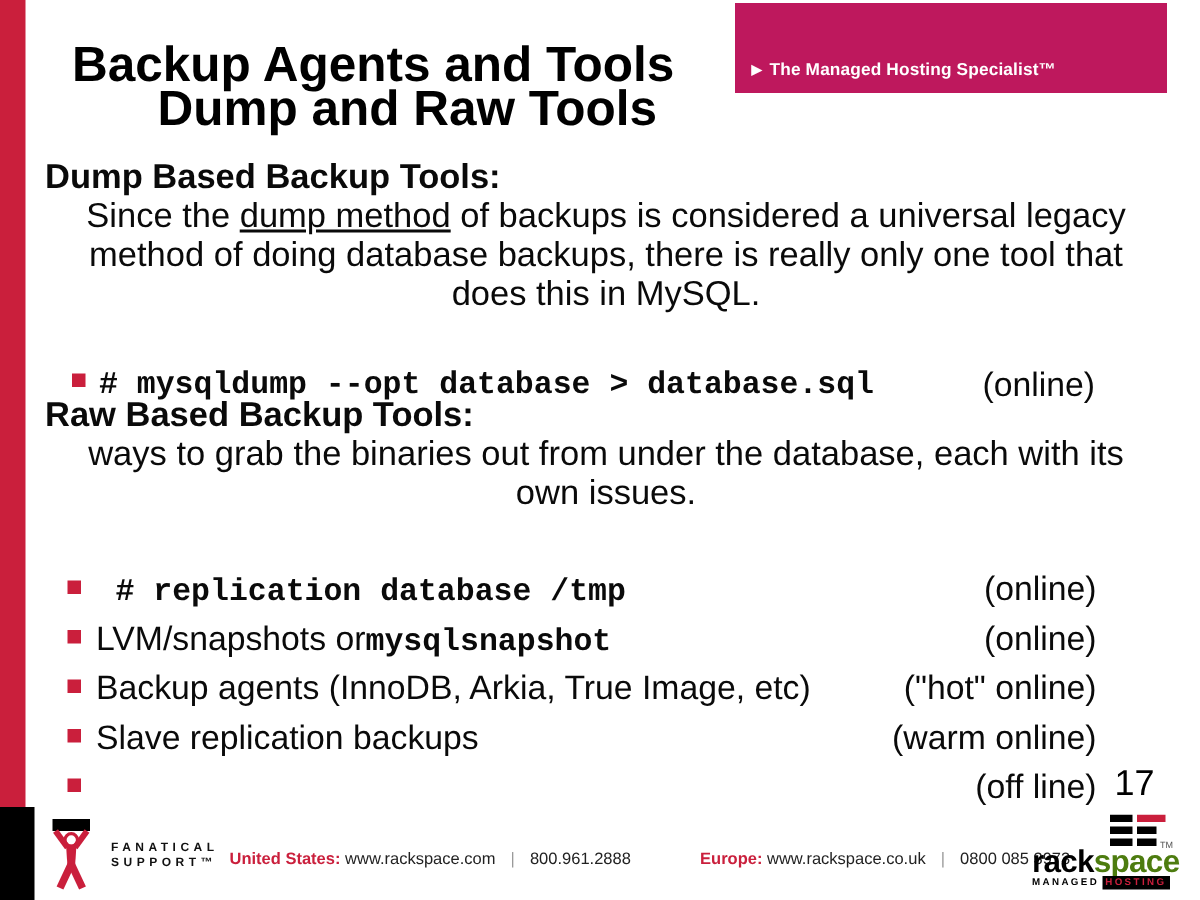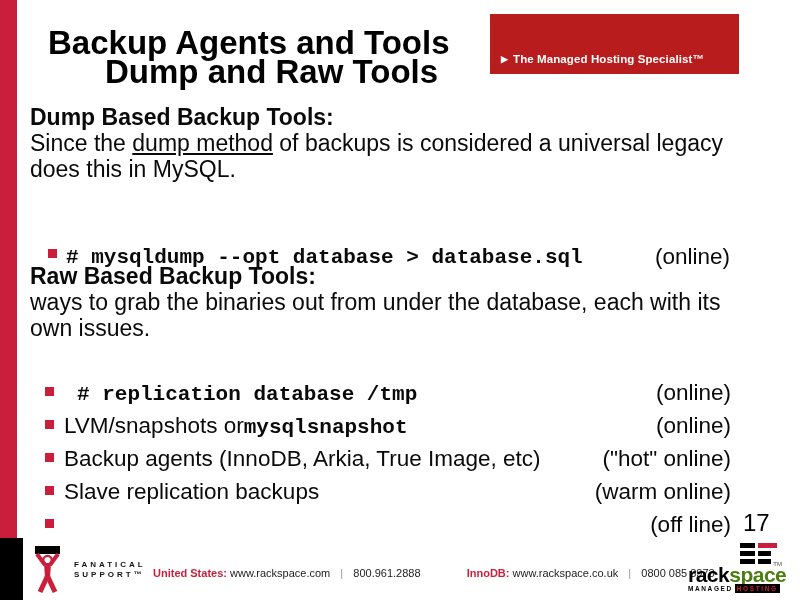--- a/index.html
+++ b/index.html
@@ -4,35 +4,35 @@
 <style>
   * { margin:0; padding:0; box-sizing:border-box; }
   html,body { width:800px; height:600px; }
   body {
     position:relative; background:#ffffff; overflow:hidden;
     font-family:"Liberation Sans", sans-serif; color:#0a0a0a;
   }
   
   .left-bar { position:absolute; left:0; top:0; width:17px; height:538px; background:#CA1F3C; }
   .corner-black { position:absolute; left:0; top:538px; width:23px; height:62px; background:#000; }
-  .banner { position:absolute; left:490px; top:14px; width:249px; height:60px; background:#b91c1c; }
+  .banner { position:absolute; left:490px; top:2px; width:288px; height:60px; background:#be185d; }
   .banner-inner {
     position:absolute; left:11px; bottom:9px; color:#fff; font-weight:bold;
     font-size:11.5px; white-space:nowrap; letter-spacing:0.1px;
   }
   .banner-arrow { font-size:9px; margin-right:5px; position:relative; top:-1px; }
   
   .title { position:absolute; left:48px; top:28px; font-size:33px; font-weight:bold; line-height:29px; color:#000; }
   .title-line2 { margin-left:57px; }
   
   .section { position:absolute; left:30px; width:748px; font-size:23px; line-height:26px; }
   .section-dump { top:104px; }
   .section-raw { top:263px; }
   .sec-heading { font-weight:bold; white-space:nowrap; }
-  .pline { white-space:nowrap; }
+  .pline { white-space:nowrap;text-align:center; }
   .u { text-decoration:underline; }
   
   .bsq { width:9px; height:9px; background:#CA1F3C; flex:none; }
   .mono { font-family:"Liberation Mono", monospace; font-weight:bold; font-size:21px; }
   .code-row {
     position:absolute; left:48px; top:244px; width:682px;
     display:flex; align-items:center;
   }
   .code-row .bsq { align-self:flex-start; margin-top:5px; margin-right:9px; }
   .note { font-size:22.5px; margin-left:auto; white-space:nowrap; }
@@ -71,20 +71,21 @@
 </div>
 
 <div class="title">
   <div>Backup Agents and Tools</div>
   <div class="title-line2">Dump and Raw Tools</div>
 </div>
 
 <div class="section section-dump">
   <div class="sec-heading">Dump Based Backup Tools:</div>
   <div class="pline"><span>Since the </span><span class="u">dump method</span><span> of backups is considered a universal legacy</span></div>
+  <div class="pline">method of doing database backups, there is really only one tool that</div>
   <div class="pline">does this in MySQL.</div>
 </div>
 
 <div class="code-row">
   <span class="bsq"></span>
   <span class="mono"># mysqldump --opt database &gt; database.sql</span>
   <span class="note">(online)</span>
 </div>
 
 <div class="section section-raw">
@@ -138,21 +139,21 @@
     <div>SUPPORT™</div>
   </div>
 </div>
 
 <div class="contact">
   <span class="lbl">United States:</span>
   <span> </span><span>www.rackspace.com</span>
   <span class="pipe">|</span>
   <span>800.961.2888</span>
   <span class="gap"></span>
-  <span class="lbl">InnoDB:</span>
+  <span class="lbl">Europe:</span>
   <span> </span><span>www.rackspace.co.uk</span>
   <span class="pipe">|</span>
   <span>0800 085 3973</span>
 </div>
 
 <div class="rslogo">
   <div class="rs-icon">
     <svg width="40" height="22" viewBox="0 0 40 22">
       <rect x="0" y="0" width="15" height="5" fill="#000"></rect>
       <rect x="0" y="8" width="15" height="5" fill="#000"></rect>

